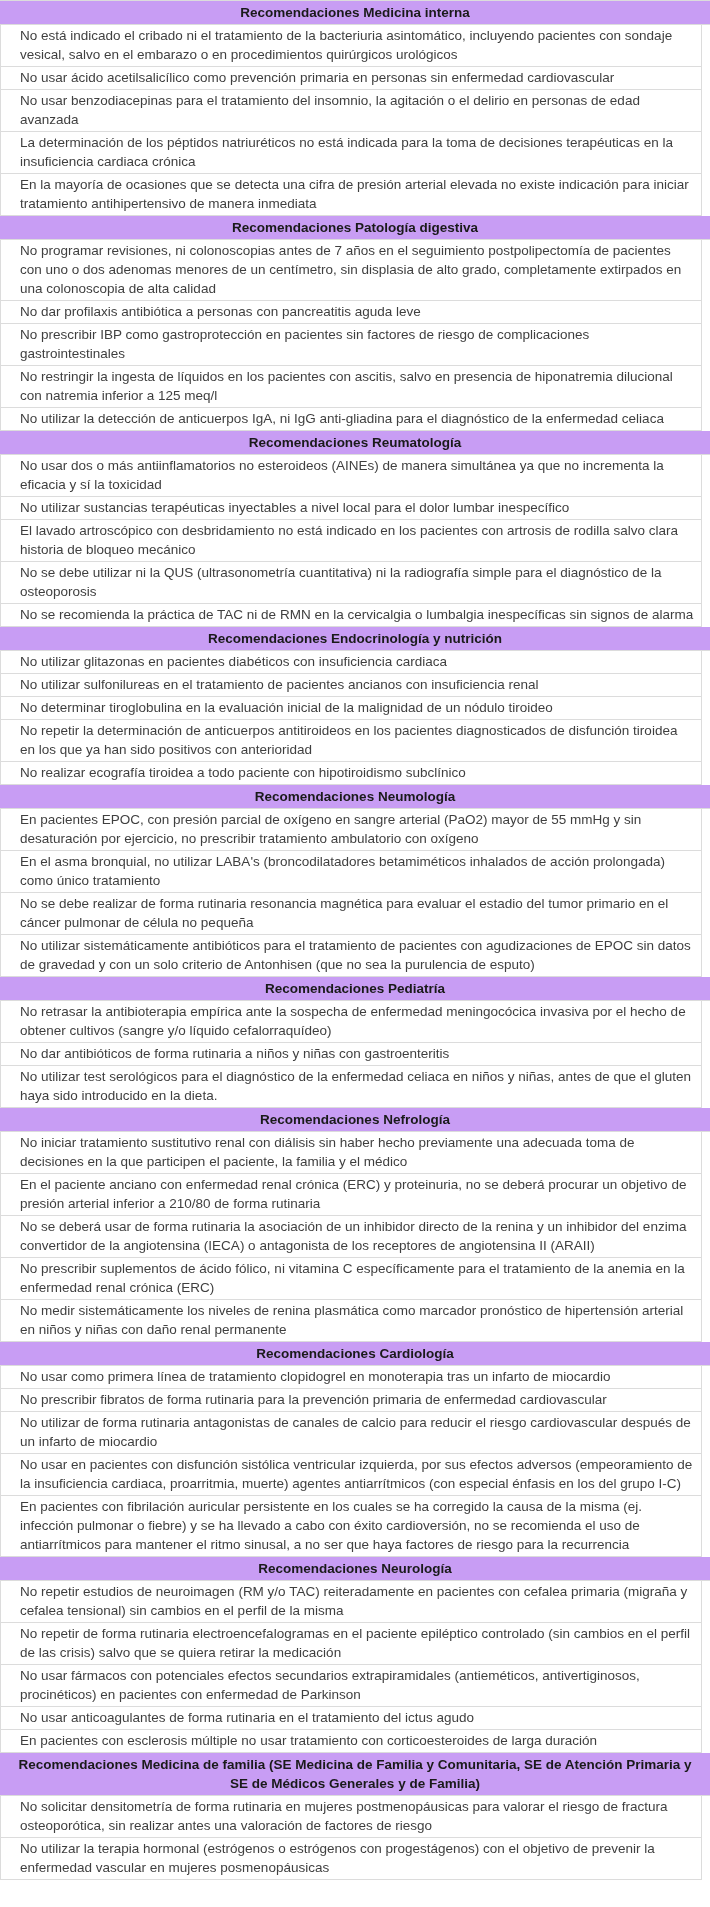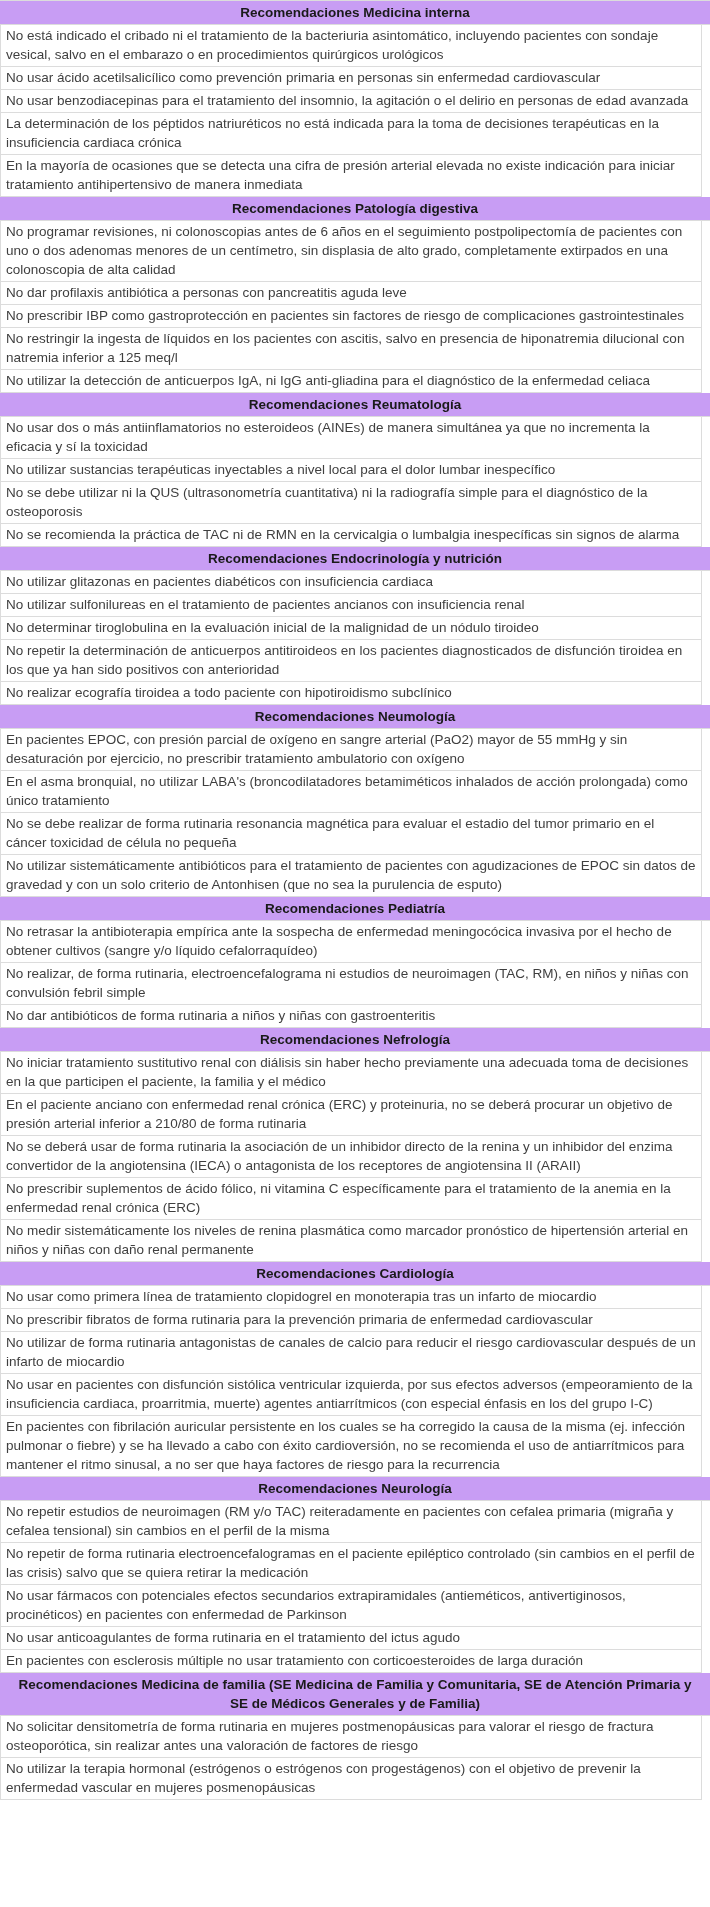--- a/index.html
+++ b/index.html
@@ -25,21 +25,21 @@
     text-align: center;
     padding: 2px 10px;
     border-bottom: 1px solid var(--border, #dcdcdc);
   }
   .rec-row {
     box-sizing: border-box;
     background: var(--row-bg, #ffffff);
     color: var(--text, #3f3f3f);
     font-size: 13.5px;
     line-height: 19px;
-    padding: 1px 5px 2px 5px;
+    padding: 1px 5px 2px 19px;
     margin-right: 8px;           
     border-left: 1px solid var(--border, #dcdcdc);
     border-right: 1px solid var(--border, #dcdcdc);
     border-bottom: 1px solid var(--border, #dcdcdc);
   }
   section { display: block; }
 </style>
 </head>
 <body>
 
@@ -54,38 +54,39 @@
   <div class="rec-row">No usar benzodiacepinas para el tratamiento del insomnio, la agitación o el delirio en personas de edad avanzada</div>
 
   <div class="rec-row">La determinación de los péptidos natriuréticos no está indicada para la toma de decisiones terapéuticas en la insuficiencia cardiaca crónica</div>
 
   <div class="rec-row">En la mayoría de ocasiones que se detecta una cifra de presión arterial elevada no existe indicación para iniciar tratamiento antihipertensivo de manera inmediata</div>
 </section>
 
   <section>
     <div class="section-header">Recomendaciones Patología digestiva</div>
 
-  <div class="rec-row">No programar revisiones, ni colonoscopias antes de 6 años en el seguimiento postpolipectomía de pacientes con uno o dos adenomas menores de un centímetro, sin displasia de alto grado, completamente extirpados en una colonoscopia de alta calidad</div>
+  <div class="rec-row">No programar revisiones, ni colonoscopias antes de 7 años en el seguimiento postpolipectomía de pacientes con uno o dos adenomas menores de un centímetro, sin displasia de alto grado, completamente extirpados en una colonoscopia de alta calidad</div>
 
   <div class="rec-row">No dar profilaxis antibiótica a personas con pancreatitis aguda leve</div>
 
   <div class="rec-row">No prescribir IBP como gastroprotección en pacientes sin factores de riesgo de complicaciones gastrointestinales</div>
 
   <div class="rec-row">No restringir la ingesta de líquidos en los pacientes con ascitis, salvo en presencia de hiponatremia dilucional con natremia inferior a 125 meq/l</div>
 
   <div class="rec-row">No utilizar la detección de anticuerpos IgA, ni IgG anti-gliadina para el diagnóstico de la enfermedad celiaca</div>
 </section>
 
   <section>
     <div class="section-header">Recomendaciones Reumatología</div>
 
   <div class="rec-row">No usar dos o más antiinflamatorios no esteroideos (AINEs) de manera simultánea ya que no incrementa la eficacia y sí la toxicidad</div>
 
   <div class="rec-row">No utilizar sustancias terapéuticas inyectables a nivel local para el dolor lumbar inespecífico</div>
 
+  <div class="rec-row">El lavado artroscópico con desbridamiento no está indicado en los pacientes con artrosis de rodilla salvo clara historia de bloqueo mecánico</div>
 
   <div class="rec-row">No se debe utilizar ni la QUS (ultrasonometría cuantitativa) ni la radiografía simple para el diagnóstico de la osteoporosis</div>
 
   <div class="rec-row">No se recomienda la práctica de TAC ni de RMN en la cervicalgia o lumbalgia inespecíficas sin signos de alarma</div>
 </section>
 
   <section>
     <div class="section-header">Recomendaciones Endocrinología y nutrición</div>
 
   <div class="rec-row">No utilizar glitazonas en pacientes diabéticos con insuficiencia cardiaca</div>
@@ -99,35 +100,35 @@
   <div class="rec-row">No realizar ecografía tiroidea a todo paciente con hipotiroidismo subclínico</div>
 </section>
 
   <section>
     <div class="section-header">Recomendaciones Neumología</div>
 
   <div class="rec-row">En pacientes EPOC, con presión parcial de oxígeno en sangre arterial (PaO2) mayor de 55 mmHg y sin desaturación por ejercicio, no prescribir tratamiento ambulatorio con oxígeno</div>
 
   <div class="rec-row">En el asma bronquial, no utilizar LABA's (broncodilatadores betamiméticos inhalados de acción prolongada) como único tratamiento</div>
 
-  <div class="rec-row">No se debe realizar de forma rutinaria resonancia magnética para evaluar el estadio del tumor primario en el cáncer toxicidad de célula no pequeña</div>
+  <div class="rec-row">No se debe realizar de forma rutinaria resonancia magnética para evaluar el estadio del tumor primario en el cáncer pulmonar de célula no pequeña</div>
 
   <div class="rec-row">No utilizar sistemáticamente antibióticos para el tratamiento de pacientes con agudizaciones de EPOC sin datos de gravedad y con un solo criterio de Antonhisen (que no sea la purulencia de esputo)</div>
 
 </section>
 
   <section>
     <div class="section-header">Recomendaciones Pediatría</div>
 
   <div class="rec-row">No retrasar la antibioterapia empírica ante la sospecha de enfermedad meningocócica invasiva por el hecho de obtener cultivos (sangre y/o líquido cefalorraquídeo)</div>
 
-  <div class="rec-row">No realizar, de forma rutinaria, electroencefalograma ni estudios de neuroimagen (TAC, RM), en niños y niñas con convulsión febril simple</div>
 
   <div class="rec-row">No dar antibióticos de forma rutinaria a niños y niñas con gastroenteritis</div>
 
+  <div class="rec-row">No utilizar test serológicos para el diagnóstico de la enfermedad celiaca en niños y niñas, antes de que el gluten haya sido introducido en la dieta.</div>
 
 </section>
 
   <section>
     <div class="section-header">Recomendaciones Nefrología</div>
 
   <div class="rec-row">No iniciar tratamiento sustitutivo renal con diálisis sin haber hecho previamente una adecuada toma de decisiones en la que participen el paciente, la familia y el médico</div>
 
   <div class="rec-row">En el paciente anciano con enfermedad renal crónica (ERC) y proteinuria, no se deberá procurar un objetivo de presión arterial inferior a 210/80 de forma rutinaria</div>
 

